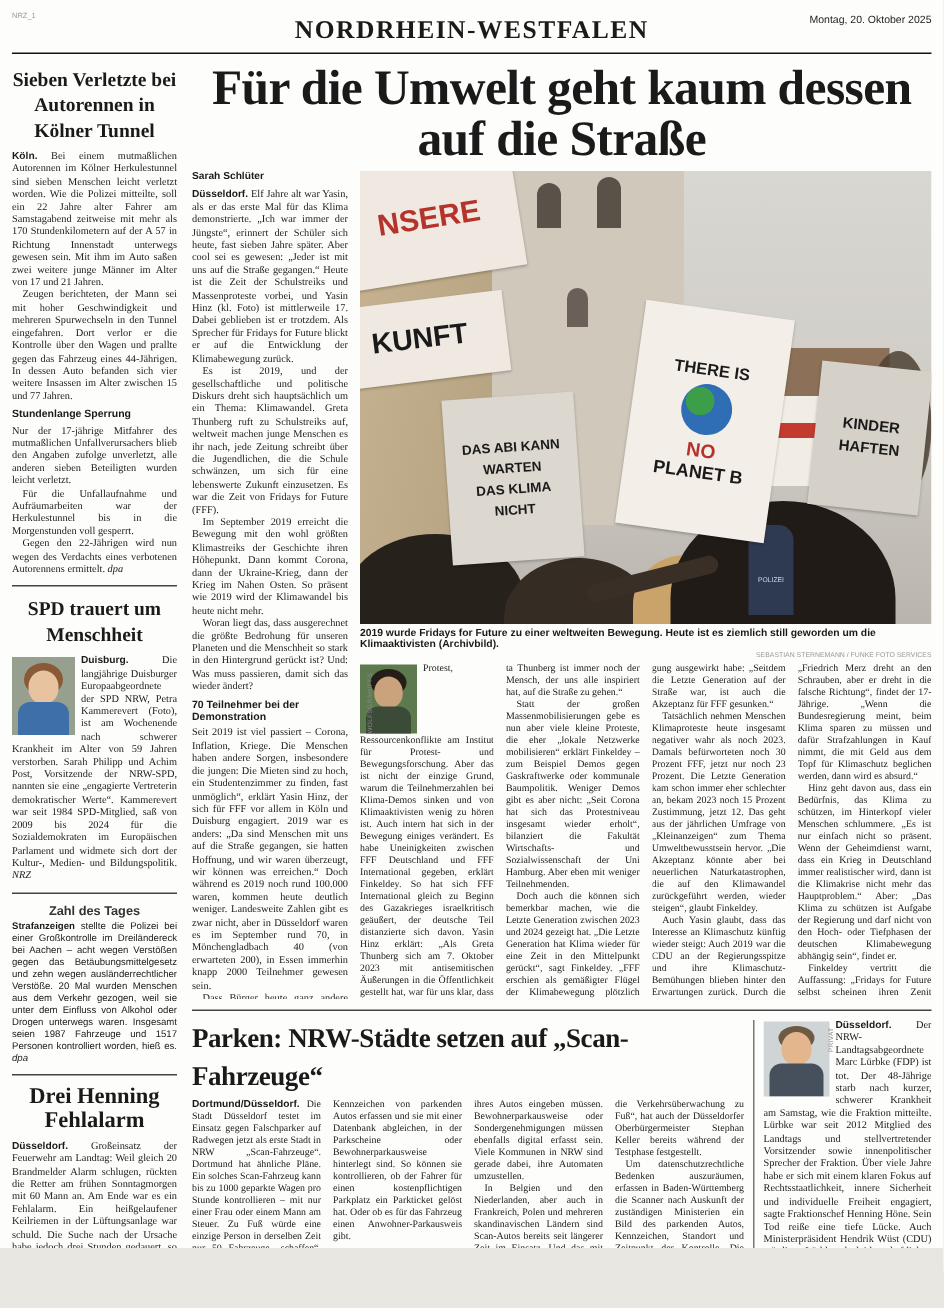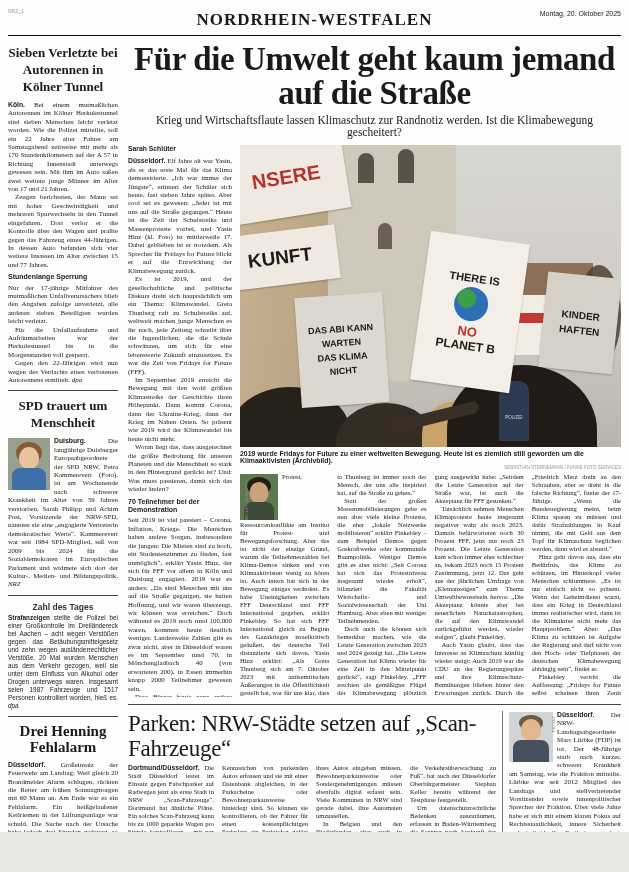--- a/index.html
+++ b/index.html
@@ -58,21 +58,21 @@
   .photo { position:relative; height:302px; background:linear-gradient(#d9d7d2 0%, #cfccc6 55%, #b9b4ac 100%); overflow:hidden; flex:none; }
   .bld { position:absolute; }
   .sign { position:absolute; display:flex; flex-direction:column; align-items:center; justify-content:center; text-align:center; font-family:"Liberation Sans",sans-serif; box-shadow:0 1px 2px rgba(0,0,0,.25); }
   .handwr { white-space:pre-line; font-weight:bold; }
   .caption-row { margin-top:3px; }
   .caption { font-family:"Liberation Sans",sans-serif; font-weight:bold; font-size:6.9px; }
   .photo-credit { font-family:"Liberation Sans",sans-serif; font-size:4.6px; color:#999; text-align:right; margin-top:1px; }
   
   .bottom-row { display:flex; overflow:hidden; height:215px; }
   .parken { width:368px; flex:none; }
-  .parken h1 { font-size:23px; line-height:25px; font-weight:normal; letter-spacing:-0.3px; margin-bottom:3px; }
+  .parken h1 { font-size:18px; line-height:25px; font-weight:bold; letter-spacing:-0.3px; margin-bottom:3px; }
   .parken-dek { font-size:10px; margin-bottom:6px; }
   .parken-cols { display:flex; overflow:hidden; height:152px; }
   .parken-cols .col { flex:1; overflow:hidden; }
   .parken-cols .col + .col { margin-left:8px; }
   .fdp { flex:1; overflow:hidden; }
   .fdp h2 { font-size:14.5px; line-height:16px; font-weight:bold; text-align:center; margin:0 0 5px 0; }
   .fdp-photo-block { float:left; margin:1px 4px 1px 0; position:relative; }
 </style>
 </head>
 <body>
@@ -137,22 +137,21 @@
         <div class="body-txt">
           <p><span class="lead-in">Düsseldorf.</span> <span>Großeinsatz der Feuerwehr am Landtag: Weil gleich 20 Brandmelder Alarm schlugen, rückten die Retter am frühen Sonntagmorgen mit 60 Mann an. Am Ende war es ein Fehlalarm. Ein heißgelaufener Keilriemen in der Lüftungsanlage war schuld. Die Suche nach der Ursache habe jedoch drei Stunden gedauert, so ein Sprecher. Der heißgelaufene Riemen habe den Geruch von verbranntem Gummi verbreitet, es sei aber kein wirkliches Feuer gewesen. Von daher habe man auch nichts gelöscht.</span> </p>
         </div>
       </section>
 
     </aside>
 
     <main class="main">
 
       <article>
-        <h1 class="lead-headline">Für die Umwelt geht kaum jemand auf die Straße</h1>
-        <div class="lead-dek">Krieg und Wirtschaftsflaute lassen Klimaschutz zur Randnotiz werden. Ist die Klimabewegung gescheitert?</div>
+        <h1 class="lead-headline">Für die Umwelt geht kaum dessen auf die Straße</h1>
 
         <div class="lead-body">
 
           <div class="lead-col1 body-txt">
             <div class="byline">Sarah Schlüter</div>
             <p><span class="lead-in">Düsseldorf.</span> <span>Elf Jahre alt war Yasin, als er das erste Mal für das Klima demonstrierte. „Ich war immer der Jüngste“, erinnert der Schüler sich heute, fast sieben Jahre später. Aber cool sei es gewesen: „Jeder ist mit uns auf die Straße gegangen.“ Heute ist die Zeit der Schulstreiks und Massenproteste vorbei, und Yasin Hinz (kl. Foto) ist mittlerweile 17. Dabei geblieben ist er trotzdem. Als Sprecher für Fridays for Future blickt er auf die Entwicklung der Klimabewegung zurück.</span></p>
             <p>Es ist 2019, und der gesellschaftliche und politische Diskurs dreht sich hauptsächlich um ein Thema: Klimawandel. Greta Thunberg ruft zu Schulstreiks auf, weltweit machen junge Menschen es ihr nach, jede Zeitung schreibt über die Jugendlichen, die die Schule schwänzen, um sich für eine lebenswerte Zukunft einzusetzen. Es war die Zeit von Fridays for Future (FFF).</p>
             <p>Im September 2019 erreicht die Bewegung mit den wohl größten Klimastreiks der Geschichte ihren Höhepunkt. Dann kommt Corona, dann der Ukraine-Krieg, dann der Krieg im Nahen Osten. So präsent wie 2019 wird der Klimawandel bis heute nicht mehr.</p>
             <p>Woran liegt das, dass ausgerechnet die größte Bedrohung für unseren Planeten und die Menschheit so stark in den Hintergrund gerückt ist? Und: Was muss passieren, damit sich das wieder ändert?</p>
             <div class="subhead">70 Teilnehmer bei der Demonstration</div>

